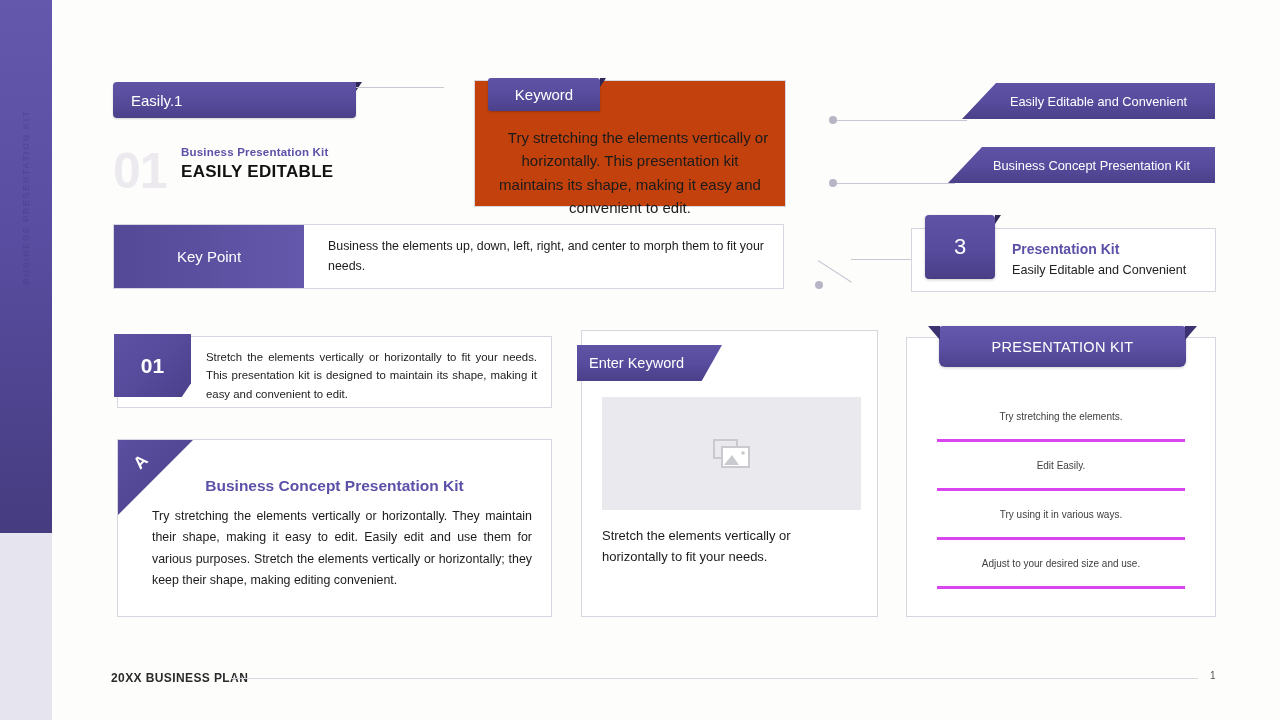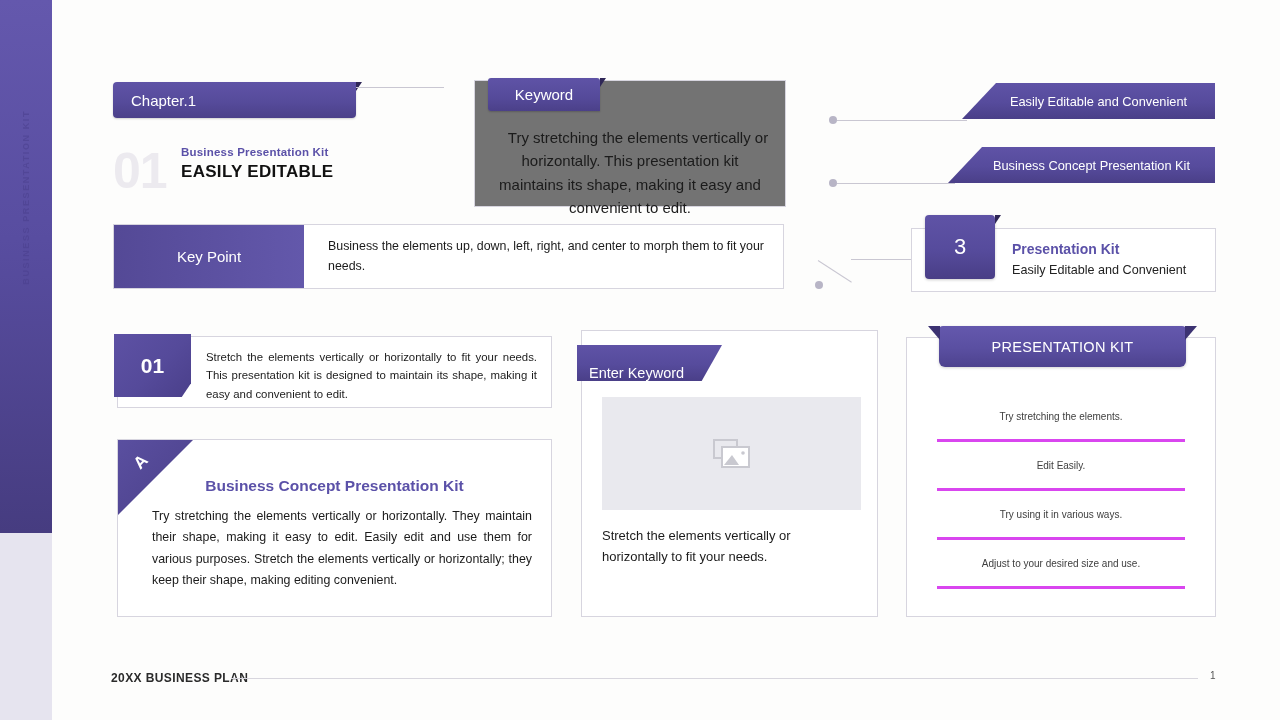--- a/index.html
+++ b/index.html
@@ -58,21 +58,21 @@
     font-size: 11.5px; font-weight: 700; color: #5b51a8; letter-spacing: .2px;
   }
   .headline {
     position: absolute; left: 181px; top: 162px;
     font-size: 17px; font-weight: 700; color: #111; letter-spacing: .3px;
   }
 
   
   .kw-card {
     position: absolute; left: 474px; top: 80px; width: 312px; height: 127px;
-    border: 1px solid #d7d5df; background: #737373;
+    border: 1px solid #d7d5df; background: #c2410c;
   }
   .kw-badge {
     position: absolute; left: 13px; top: -3px; width: 112px; height: 33px;
     background: linear-gradient(180deg, #5f53a6 0%, #554a9a 60%, #4b4089 100%);
     border-radius: 3px 3px 0 3px;
     display: flex; align-items: center; justify-content: center;
     box-shadow: 0 1px 2px rgba(0,0,0,.2);
   }
   .kw-badge .fold {
     position: absolute; right: -6px; top: 0; width: 6px; height: 9px;
@@ -188,21 +188,21 @@
 
   
   .ekcard {
     position: absolute; left: 581px; top: 330px; width: 297px; height: 287px;
     border: 1px solid #d7d5df; background: #fff;
   }
   .ek-ribbon {
     position: absolute; left: -5px; top: 14px; width: 145px; height: 36px;
     background: linear-gradient(180deg, #5f53a6 0%, #564b9c 55%, #4a3f88 100%);
     clip-path: polygon(0 0, 100% 0, 86% 100%, 0 100%);
-    display: flex; align-items: flex-end;
+    display: flex; align-items: center;
   }
   .ek-ribbon span { color: #fff; font-size: 14.5px; padding-left: 12px; }
   .ek-ribbon .tail {
     position: absolute; left: 0; bottom: -6px; width: 6px; height: 6px;
     background: #332b5e; clip-path: polygon(0 0, 100% 0, 100% 100%);
   }
   .ek-img {
     position: absolute; left: 20px; top: 66px; width: 259px; height: 113px;
     background: #e9e9ee; display: flex; align-items: center; justify-content: center;
   }
@@ -254,21 +254,21 @@
 <body>
 
 <div class="slide">
 
   <div class="sidebar">
     <div class="sidebar-label">BUSINESS PRESENTATION KIT</div>
   </div>
   <div class="sidebar-foot"></div>
 
   <div class="chapter-badge">
-    <span>Chapter.1</span>
+    <span>Easily.1</span>
     <i class="fold"></i>
   </div>
   <div class="chapter-line"></div>
 
   <div class="big-num">01</div>
   <div class="eyebrow">Business Presentation Kit</div>
   <div class="headline">EASILY EDITABLE</div>
 
   <div class="kw-card">
     <div class="kw-badge">

